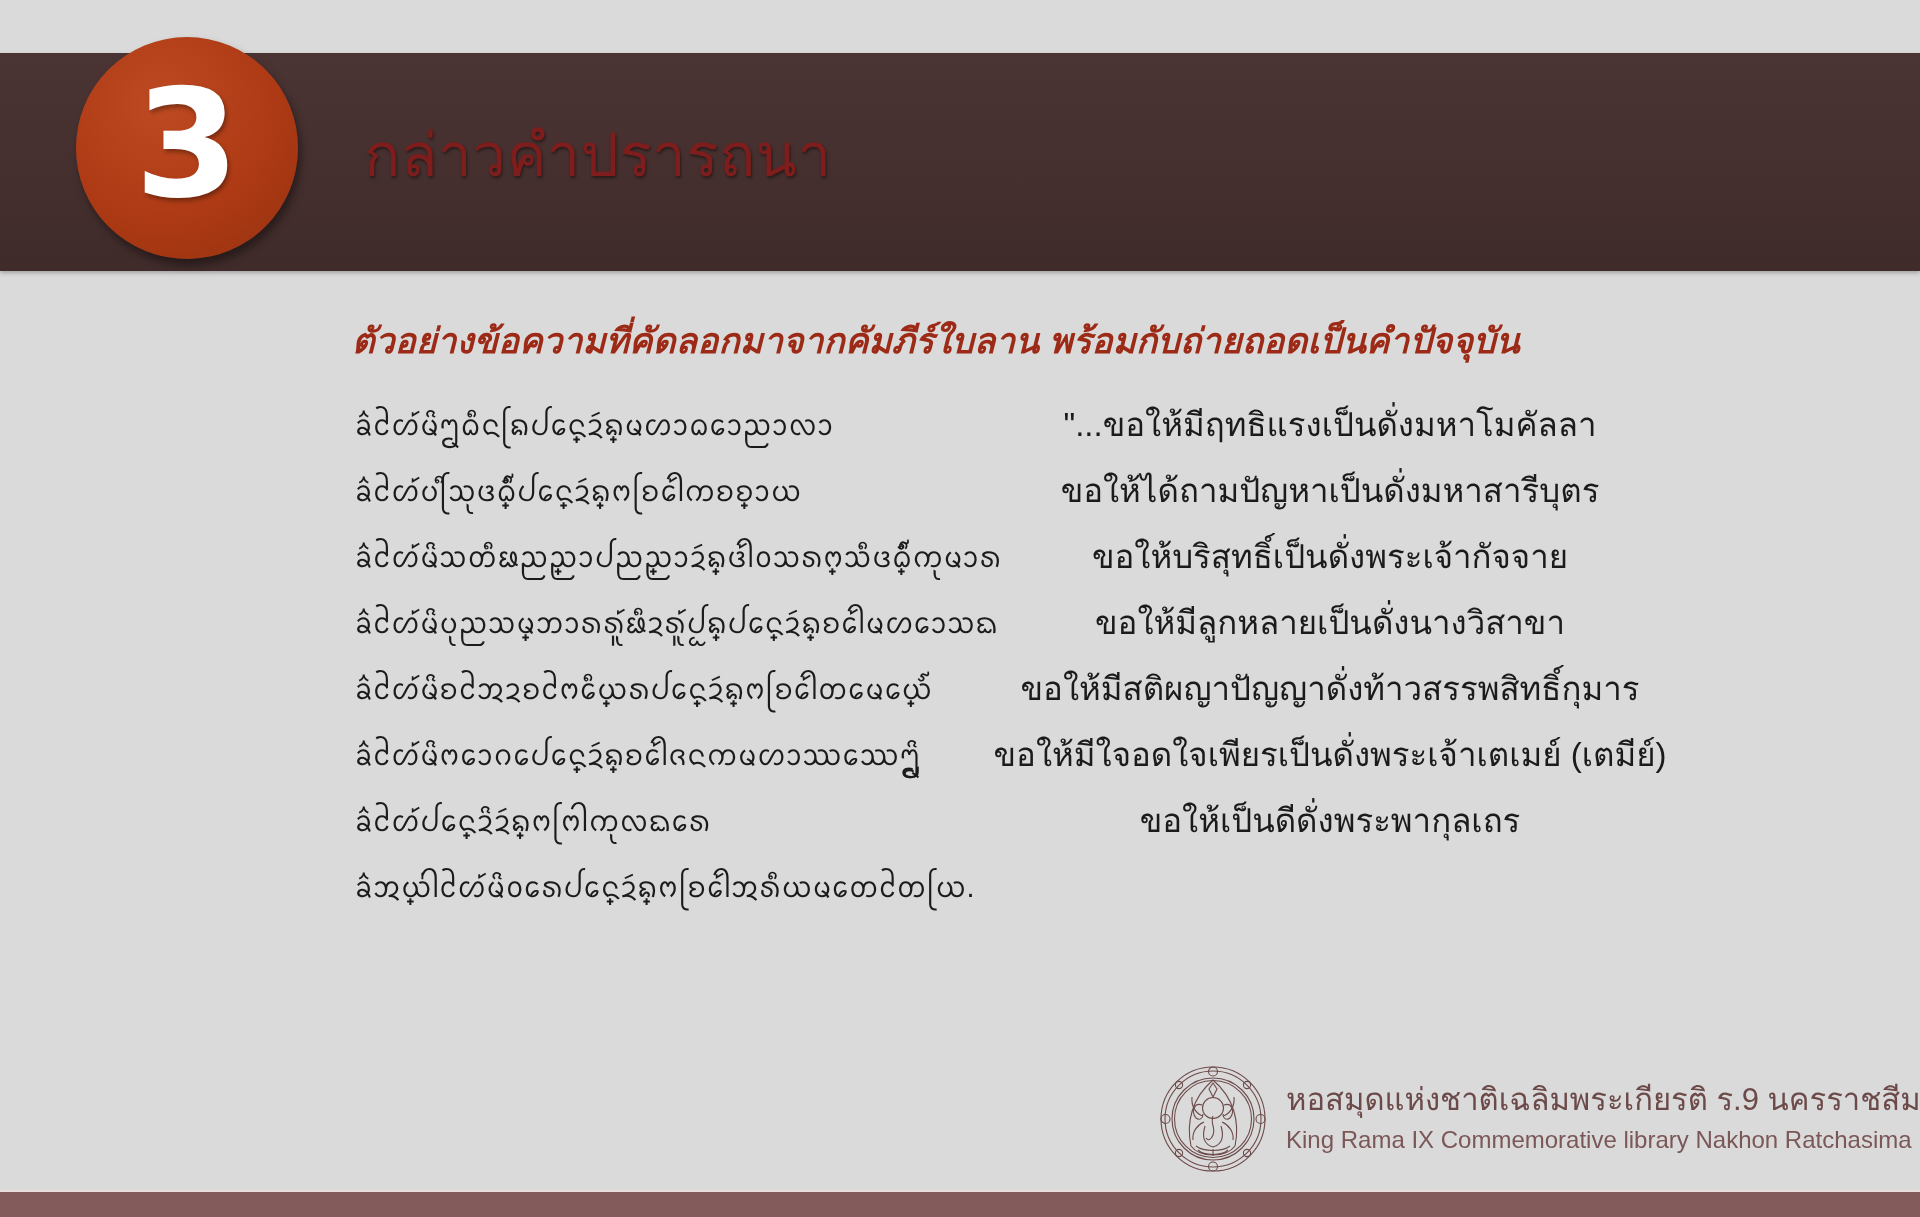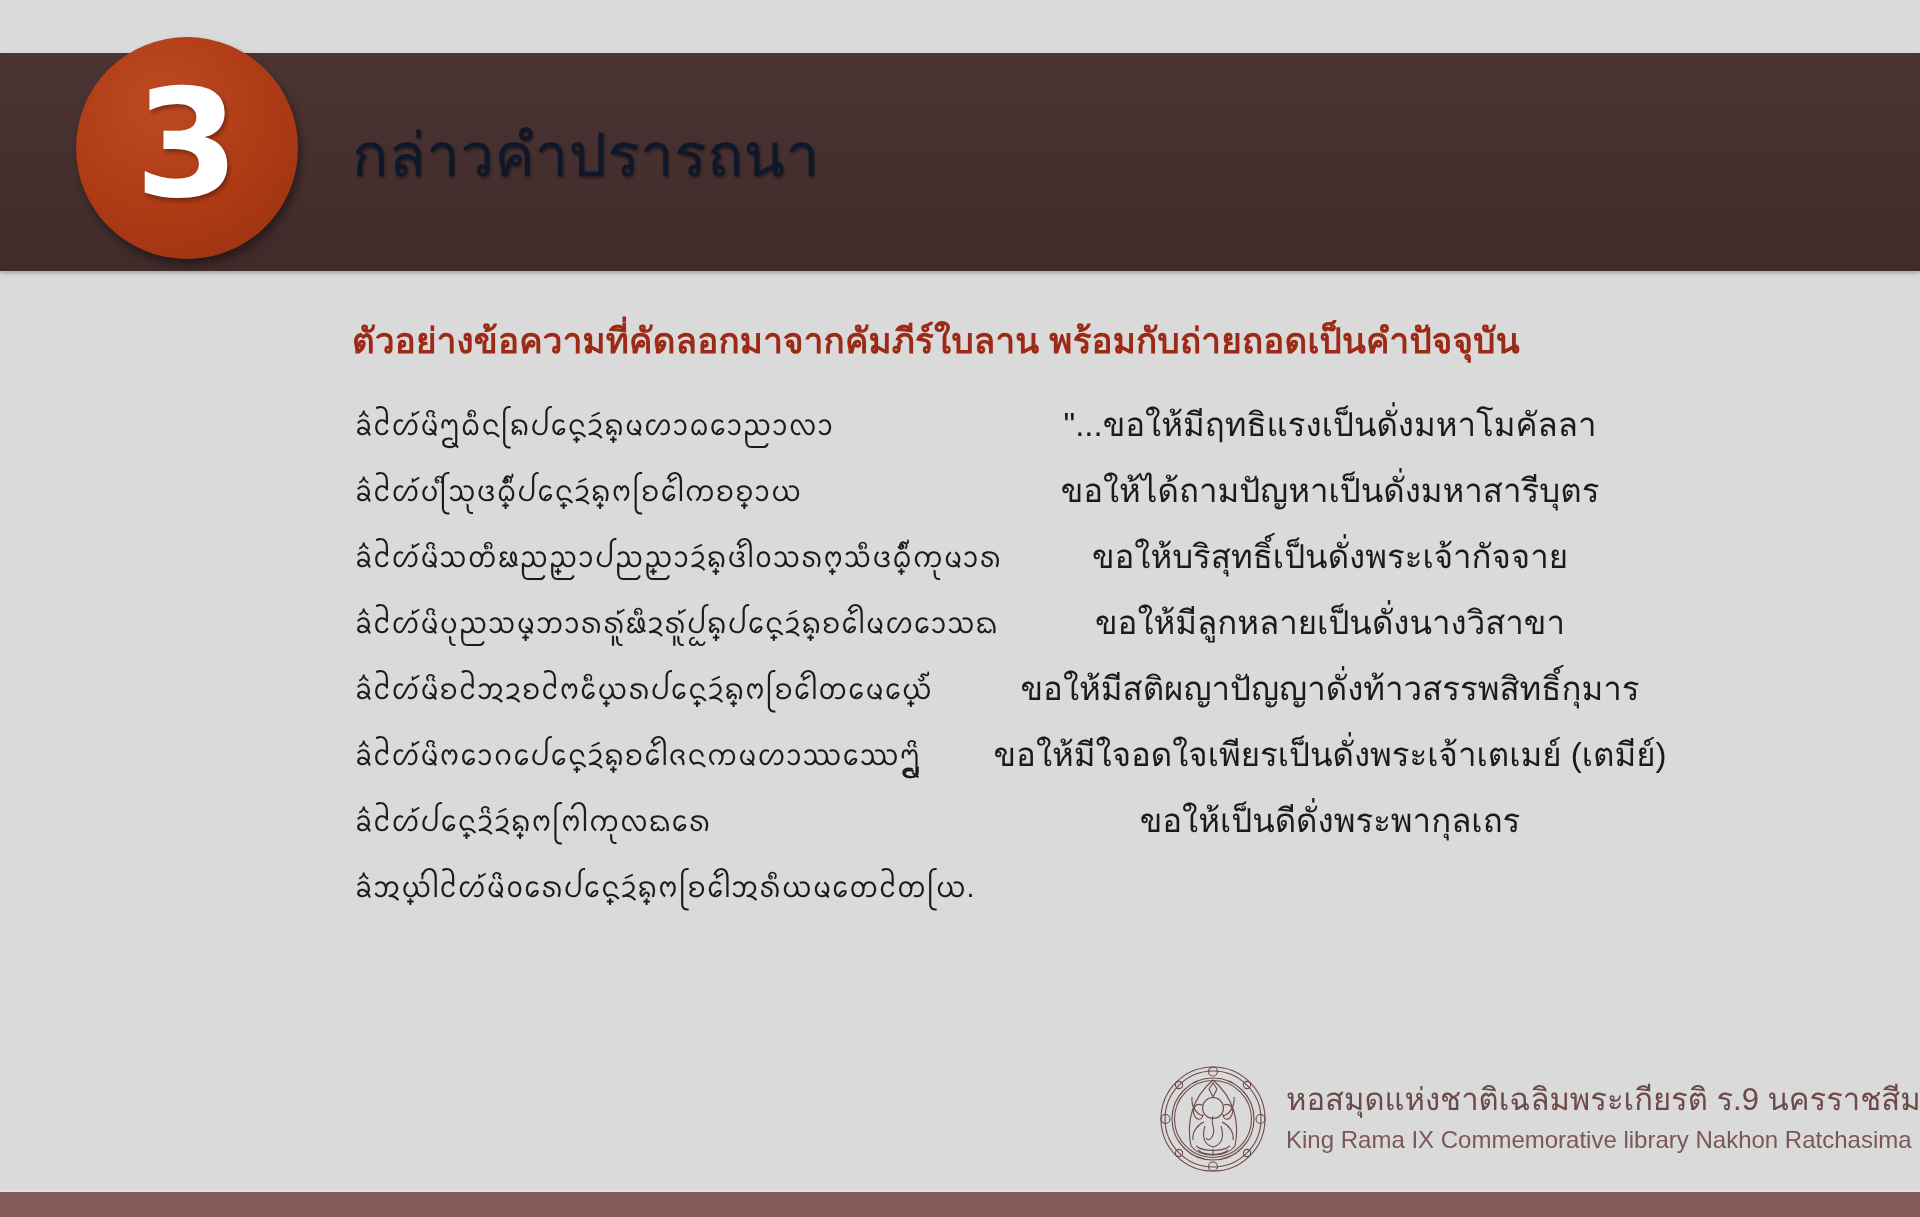--- a/index.html
+++ b/index.html
@@ -29,25 +29,25 @@
     top: 53px;
     width: 1920px;
     height: 218px;
     background: #452e2e;
     background: linear-gradient(180deg, #4b3434 0%, #45302f 50%, #3f2b2a 100%);
     box-shadow: 0 2px 4px rgba(0,0,0,0.25);
   }
 
   .header-title {
     position: absolute;
-    left: 352px;
+    left: 364px;
     top: 118px;
     font-size: 60px;
     line-height: 1.25;
-    color: #0f172a;
+    color: #7f1d1d;
     letter-spacing: 0.5px;
     text-shadow: 1px 2px 3px rgba(0,0,0,0.45);
     white-space: nowrap;
   }
 
   
   .badge {
     position: absolute;
     left: 76px;
     top: 37px;
@@ -74,20 +74,21 @@
   
   .subtitle {
     position: absolute;
     left: 352px;
     top: 313px;
     font-size: 35px;
     font-weight: bold;
     color: #9c2a16;
     white-space: nowrap;
     letter-spacing: 0.2px;
+    font-style: italic;
   }
 
   
   .columns {
     position: absolute;
     left: 330px;
     top: 392px;
     width: 1380px;
     height: 660px;
     display: flex;

